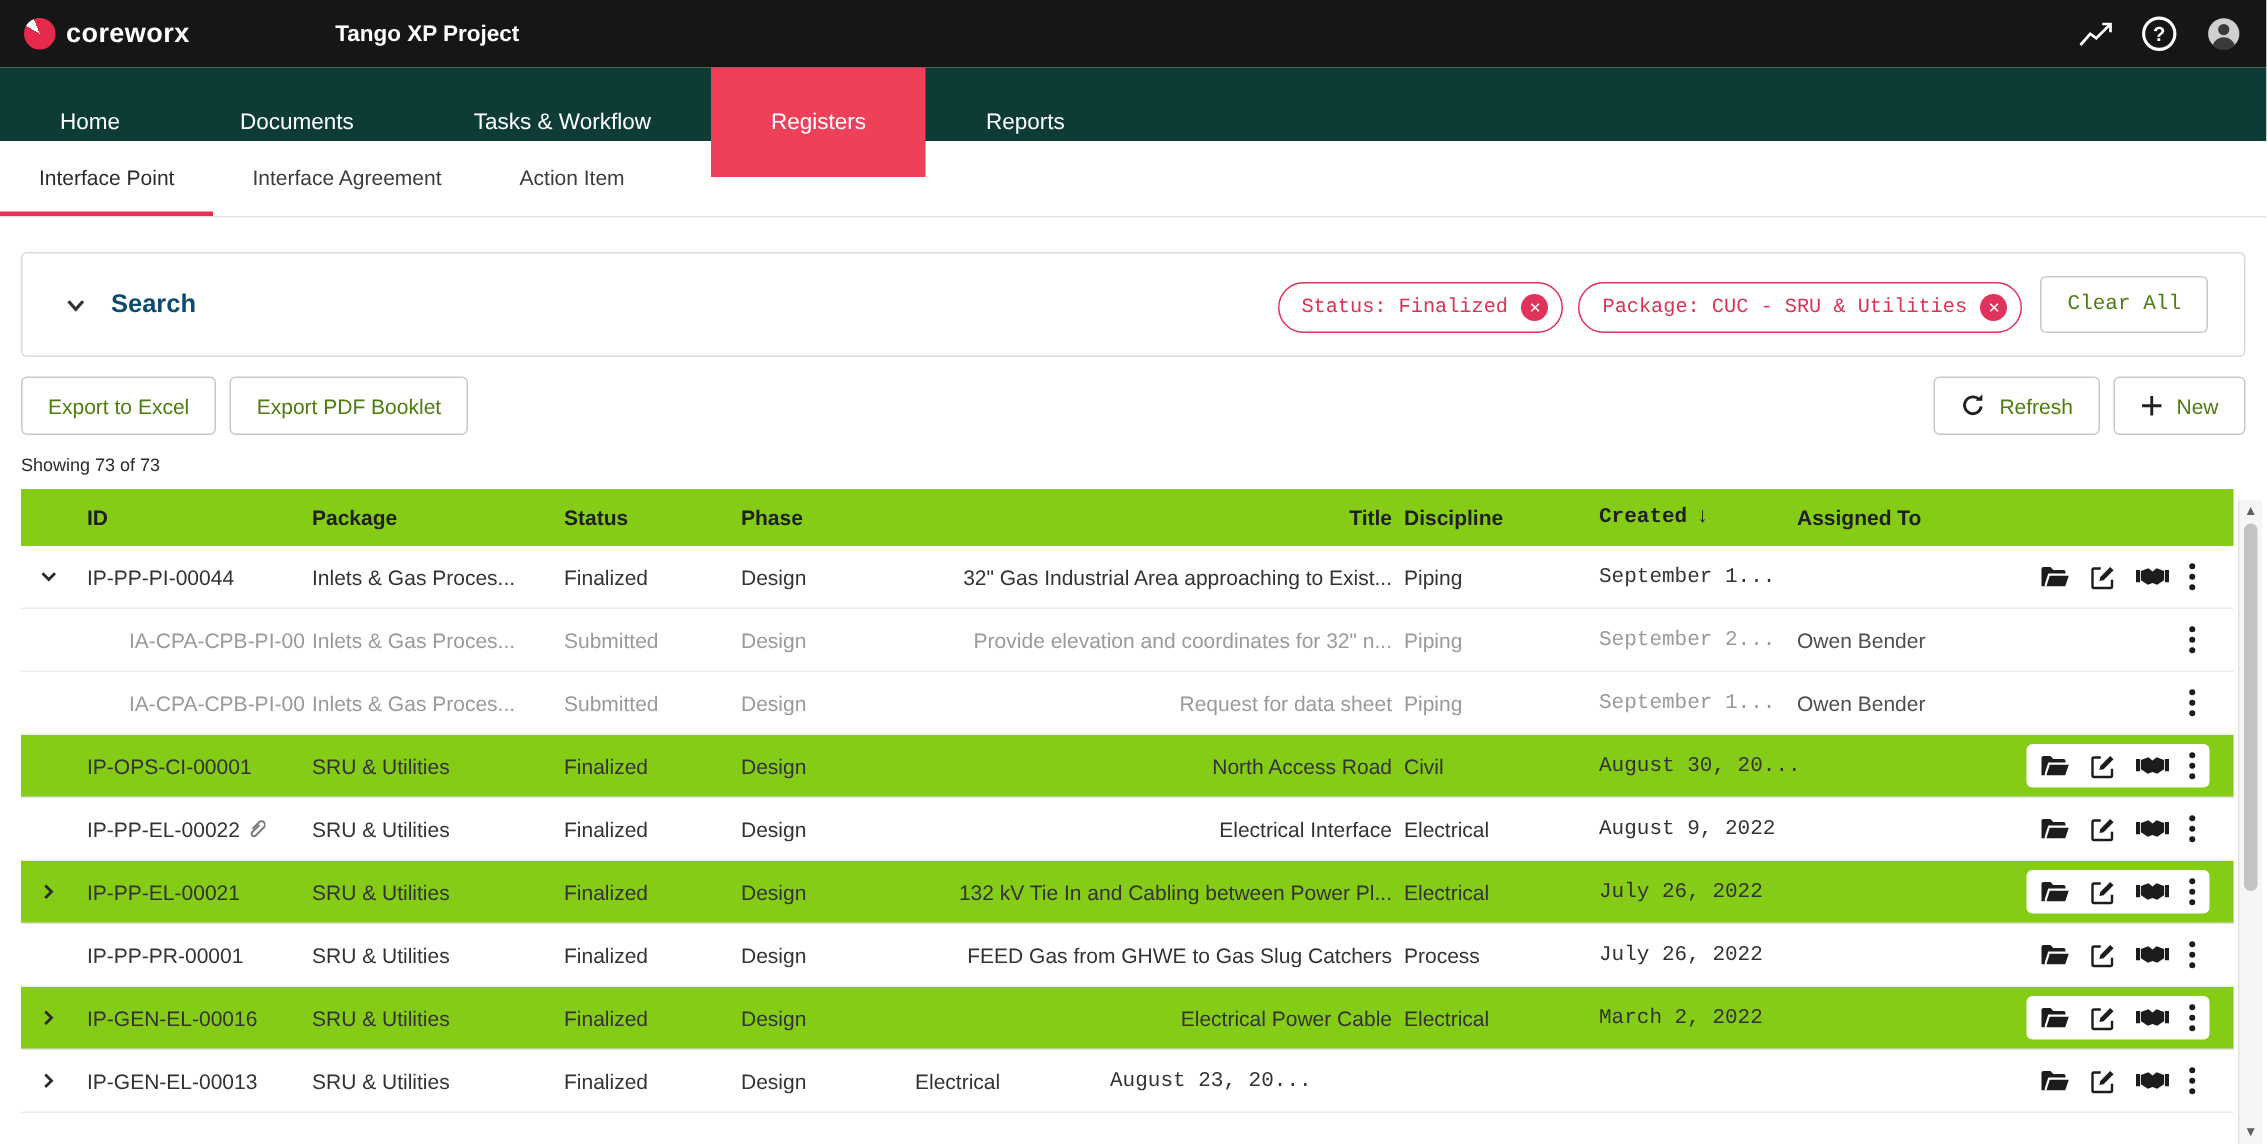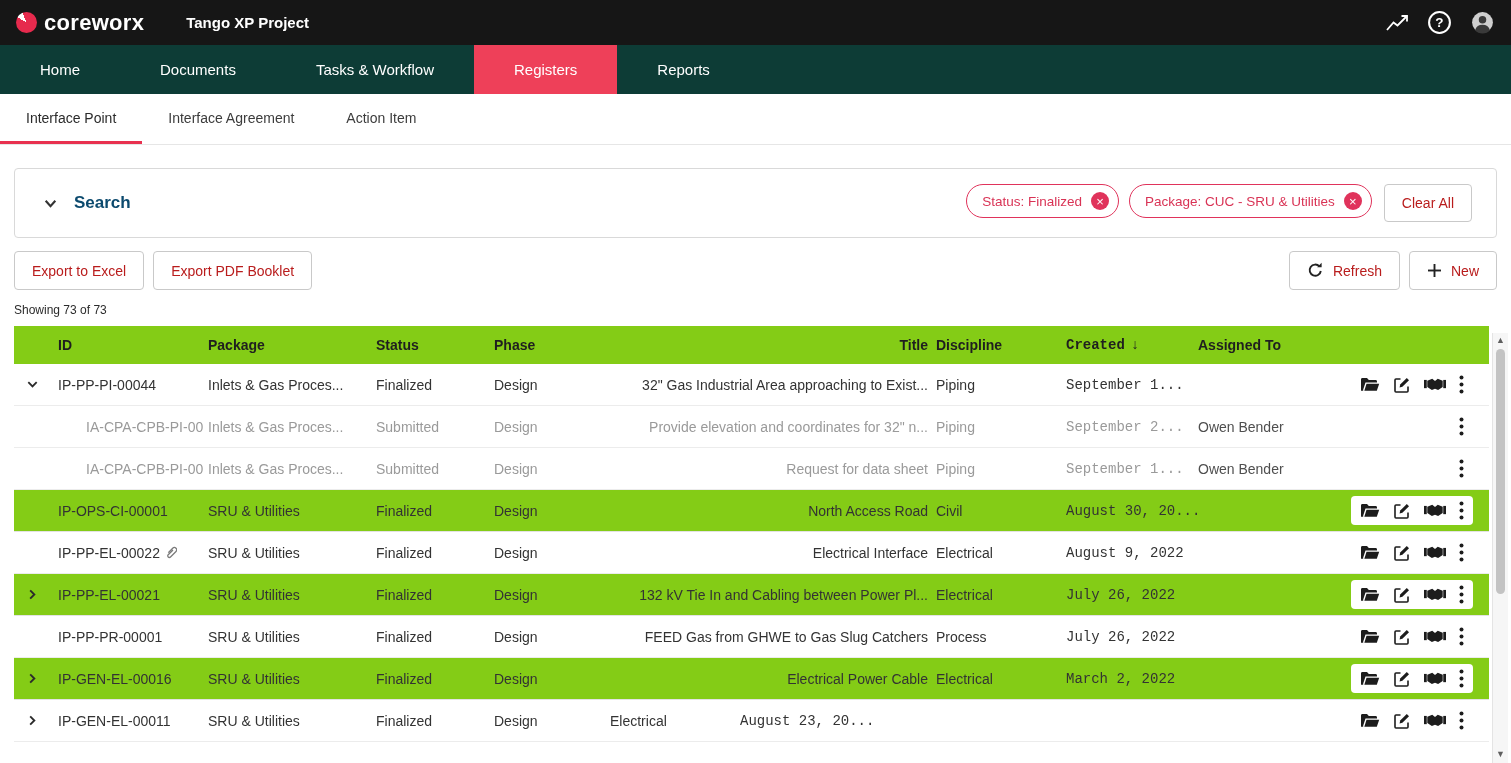--- a/index.html
+++ b/index.html
@@ -5,45 +5,45 @@
   html,body{margin:0;padding:0;}
   body{
     width:1511px;height:763px;position:relative;overflow:hidden;
     font-family:"Liberation Sans",sans-serif;background:#fff;color:#333;
   }
   
   .topbar{height:45px;background:#161616;display:flex;align-items:center;padding:0 16px;color:#fff;}
   .brand{display:flex;align-items:center;gap:7px;cursor:pointer;}
   .logo-dot{width:21px;height:21px;border-radius:50%;
     background:conic-gradient(from 300deg,#ffffff 0 38deg,#e62a4d 38deg 360deg);}
-  .brand-text{font-weight:bold;font-size:22px;letter-spacing:.3px;color:#fff;}
-  .project-title{margin-left:42px;font-weight:bold;font-size:15px;}
+  .brand-text{font-weight:bold;font-size:18px;letter-spacing:.3px;color:#fff;}
+  .project-title{margin-left:97px;font-weight:bold;font-size:15px;}
   .topbar-icons{margin-left:auto;display:flex;align-items:center;gap:18px;}
   .topbar-icons .icon{display:flex;align-items:center;cursor:pointer;}
   
   .mainnav{height:49px;background:#0d3c36;display:flex;color:#fff;font-size:15px;}
-  .nav-item{display:flex;align-items:center;height:100%;padding:0 40px;cursor:pointer;white-space:nowrap;}
+  .nav-item{display:flex;align-items:center;height:100%;padding:12px 40px;cursor:pointer;white-space:nowrap;}
   .nav-item.active{background:#ee4059;}
   
   .subtabs{height:50px;background:#fff;border-bottom:1px solid #e6e6e6;display:flex;}
   .subtab{display:flex;align-items:center;padding:0 26px;font-size:14px;color:#3c3c3c;
     border-bottom:3px solid transparent;cursor:pointer;white-space:nowrap;}
   .subtab.active{border-bottom-color:#e8314f;color:#2b2b2b;}
   
   .search-card{margin:23px 14px 0;border:1px solid #d9d9d9;border-radius:4px;height:70px;
     display:flex;align-items:center;justify-content:space-between;padding:0 24px 0 28px;box-sizing:border-box;}
   .search-left{display:flex;align-items:center;gap:16px;font-size:17px;font-weight:bold;color:#0c4a6e;cursor:pointer;}
-  .search-right{display:flex;align-items:flex-start;gap:12px;}
+  .search-right{display:flex;align-items:flex-end;gap:12px;font-family:Liberation Mono, monospace;}
   .chips{display:flex;align-items:center;gap:10px;}
   .chip{display:flex;align-items:center;gap:9px;border:1px solid #e0335b;color:#d93355;border-radius:17px;
     padding:7px 9px 7px 15px;font-size:13.5px;background:#fff;cursor:pointer;white-space:nowrap;}
   .chip-x{width:18px;height:18px;border-radius:50%;background:#e0335b;color:#fff;display:flex;
     align-items:center;justify-content:center;font-size:13px;line-height:1;cursor:pointer;}
   .btn{border:1px solid #c9c9c9;background:#fff;border-radius:4px;padding:10px 17px;font-size:14px;
-    color:#b91c1c;display:flex;align-items:center;gap:9px;cursor:pointer;white-space:nowrap;font-family:inherit;}
+    color:#4d7c0f;display:flex;align-items:center;gap:9px;cursor:pointer;white-space:nowrap;font-family:inherit;}
   
   .toolbar{margin:13px 14px 0;display:flex;justify-content:space-between;}
   .toolbar-left,.toolbar-right{display:flex;gap:9px;}
   
   .showing{margin:13px 14px 9px;font-size:12px;color:#2b2b2b;}
   
   .table{margin:0 22px 0 14px;}
   .thead{display:flex;background:#84cc16;height:38px;align-items:center;font-weight:bold;font-size:14px;color:#1f1f1f;}
   .trow{display:flex;height:41px;align-items:center;font-size:14px;color:#333;background:#fff;border-bottom:1px solid #ececec;}
   .trow.shaded{background:#84cc16;border-bottom-color:#e3e3e3;}
@@ -533,21 +533,21 @@
       </div>
       <div class="trow">
         <div class="cell c-expand">
           <span class="icon clickable">
             <svg width="13" height="13" viewBox="0 0 14 14" fill="none" stroke="#2b2b2b" stroke-width="2">
               <polyline points="4.5,2.5 9,7 4.5,11.5"></polyline>
             </svg>
           </span>
         </div>
         <div class="cell c-id">
-          <span>IP-GEN-EL-00011</span>
+          <span>IP-GEN-EL-00013</span>
         </div>
         <div class="cell c-package">SRU &amp; Utilities</div>
         <div class="cell c-status">Finalized</div>
         <div class="cell c-phase">Design</div>
         <div class="cell c-discipline">Electrical</div>
         <div class="cell c-created">August 23, 20...</div>
         <div class="cell c-assigned-to"></div>
         <div class="cell c-actions">
           <div class="actions-group">
             <span class="icon clickable">

